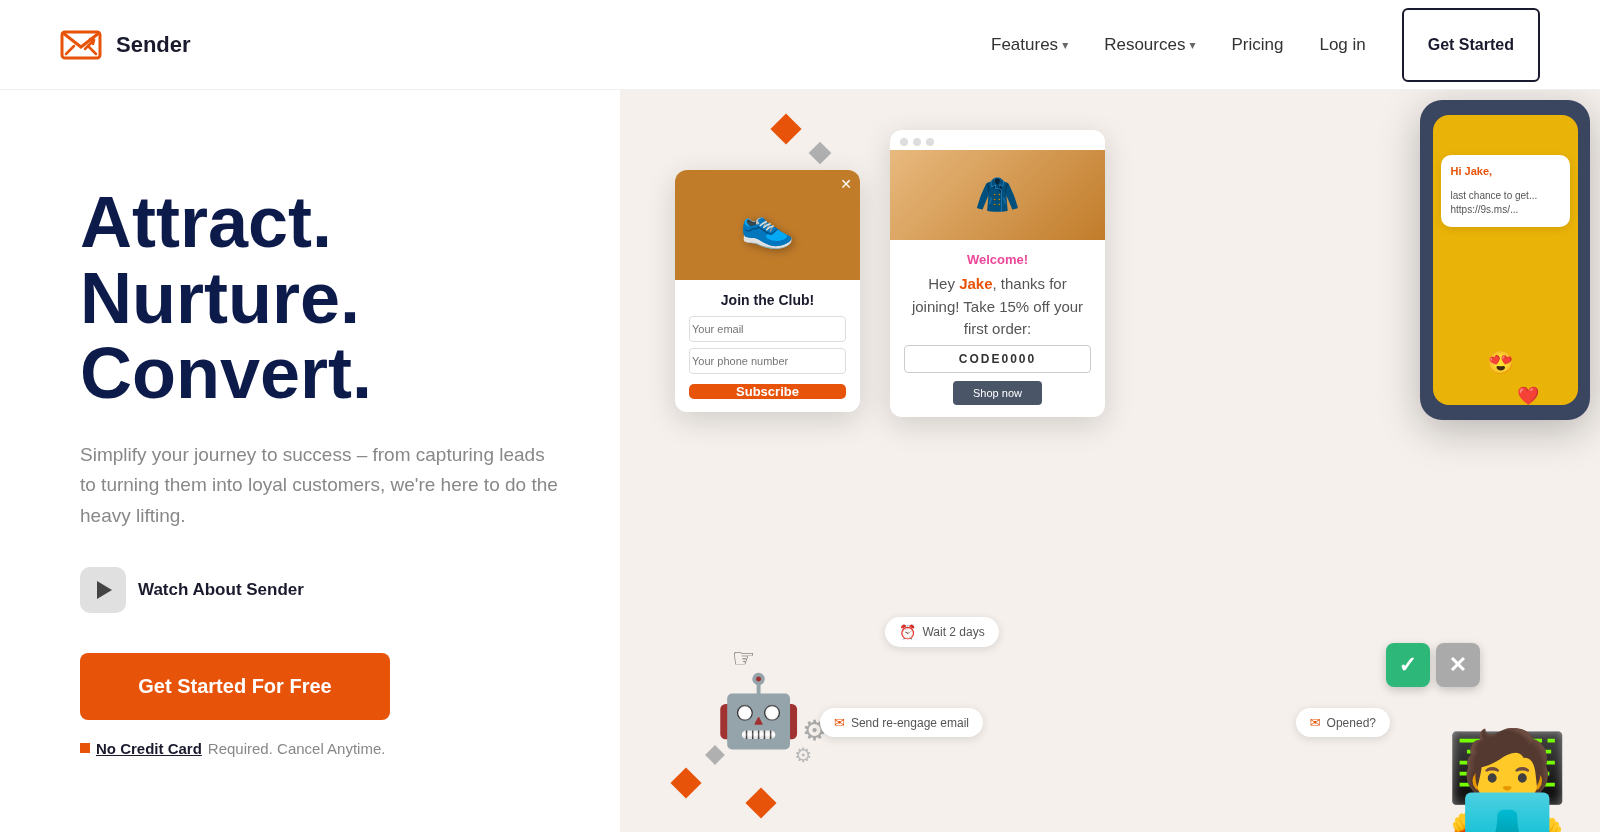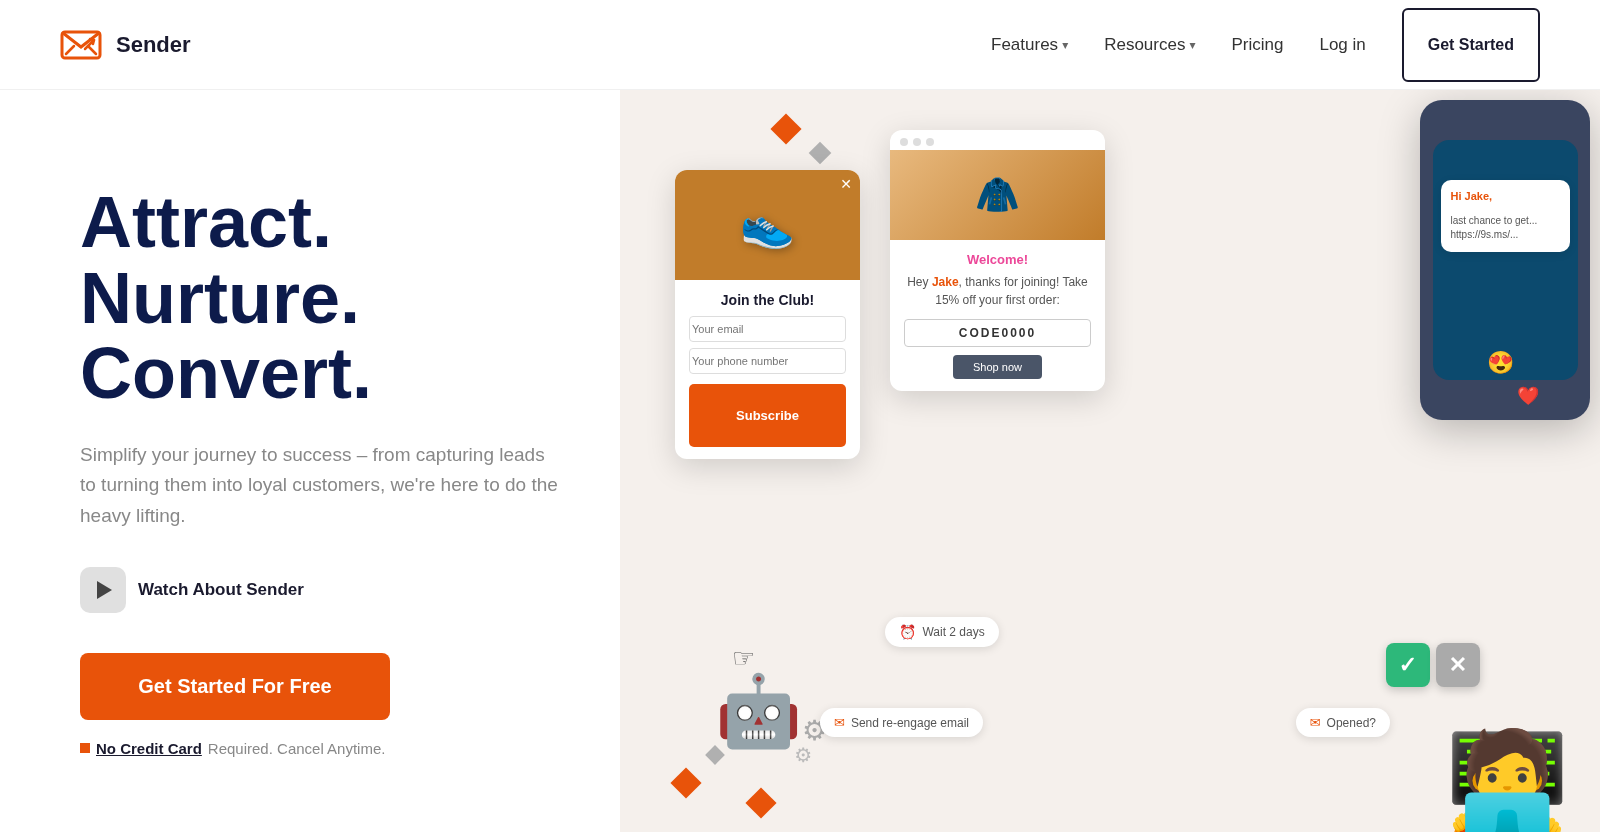--- a/index.html
+++ b/index.html
@@ -216,21 +216,21 @@
       font-size: 11px;
       color: #aaa;
       margin-bottom: 6px;
     }
     .popup-subscribe {
       width: 100%;
       background: #e8530a;
       color: #fff;
       border: none;
       border-radius: 5px;
-      padding: 24px;
+      padding: 0;
       font-size: 13px;
       font-weight: 700;
       cursor: pointer;
       margin-top: 4px;
     }
 
     
     .email-card {
       position: absolute;
       left: 270px;
@@ -266,24 +266,24 @@
       padding: 12px 14px;
       text-align: center;
     }
     .email-title {
       font-size: 13px;
       font-weight: 700;
       color: #ec4899;
       margin-bottom: 6px;
     }
     .email-greeting {
-      font-size: 12px;
+      font-size: 15px;
       color: #555;
       line-height: 1.5;
-      margin-bottom: 10px;
+      margin-bottom: 4px;
     }
     .email-highlight {
       color: #e8530a;
       font-weight: 600;
     }
     .code-box {
       border: 1px solid #ccc;
       border-radius: 4px;
       padding: 6px;
       font-size: 12px;
@@ -312,22 +312,22 @@
       background: #3a4560;
       border-radius: 22px;
       z-index: 8;
       display: flex;
       align-items: center;
       justify-content: center;
       box-shadow: 0 10px 40px rgba(0,0,0,0.25);
     }
     .phone-screen {
       width: 145px;
-      height: 240px;
-      background: #0c4a6e;
+      height: 290px;
+      background: #eab308;
       border-radius: 16px;
       position: relative;
       overflow: hidden;
       text-decoration: underline;
     }
     .sms-bubble {
       position: absolute;
       top: 40px;
       left: 8px;
       right: 8px;

